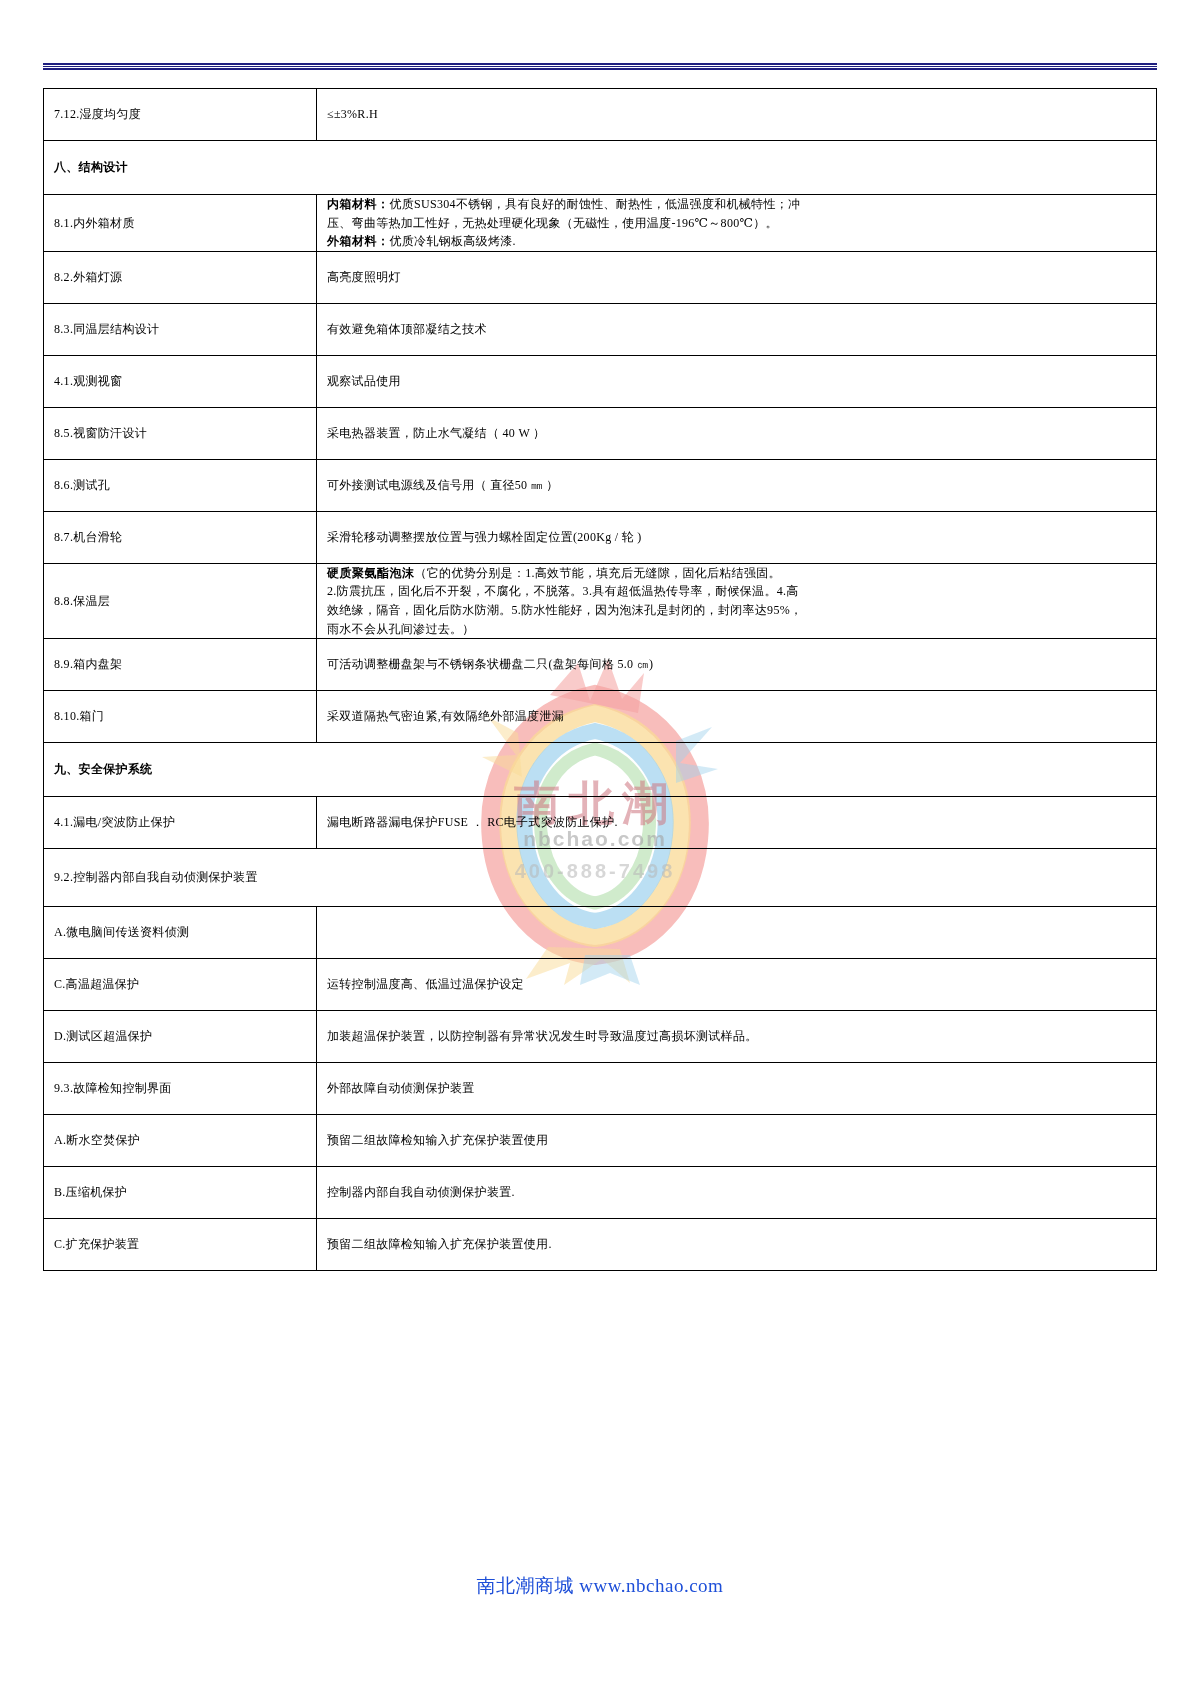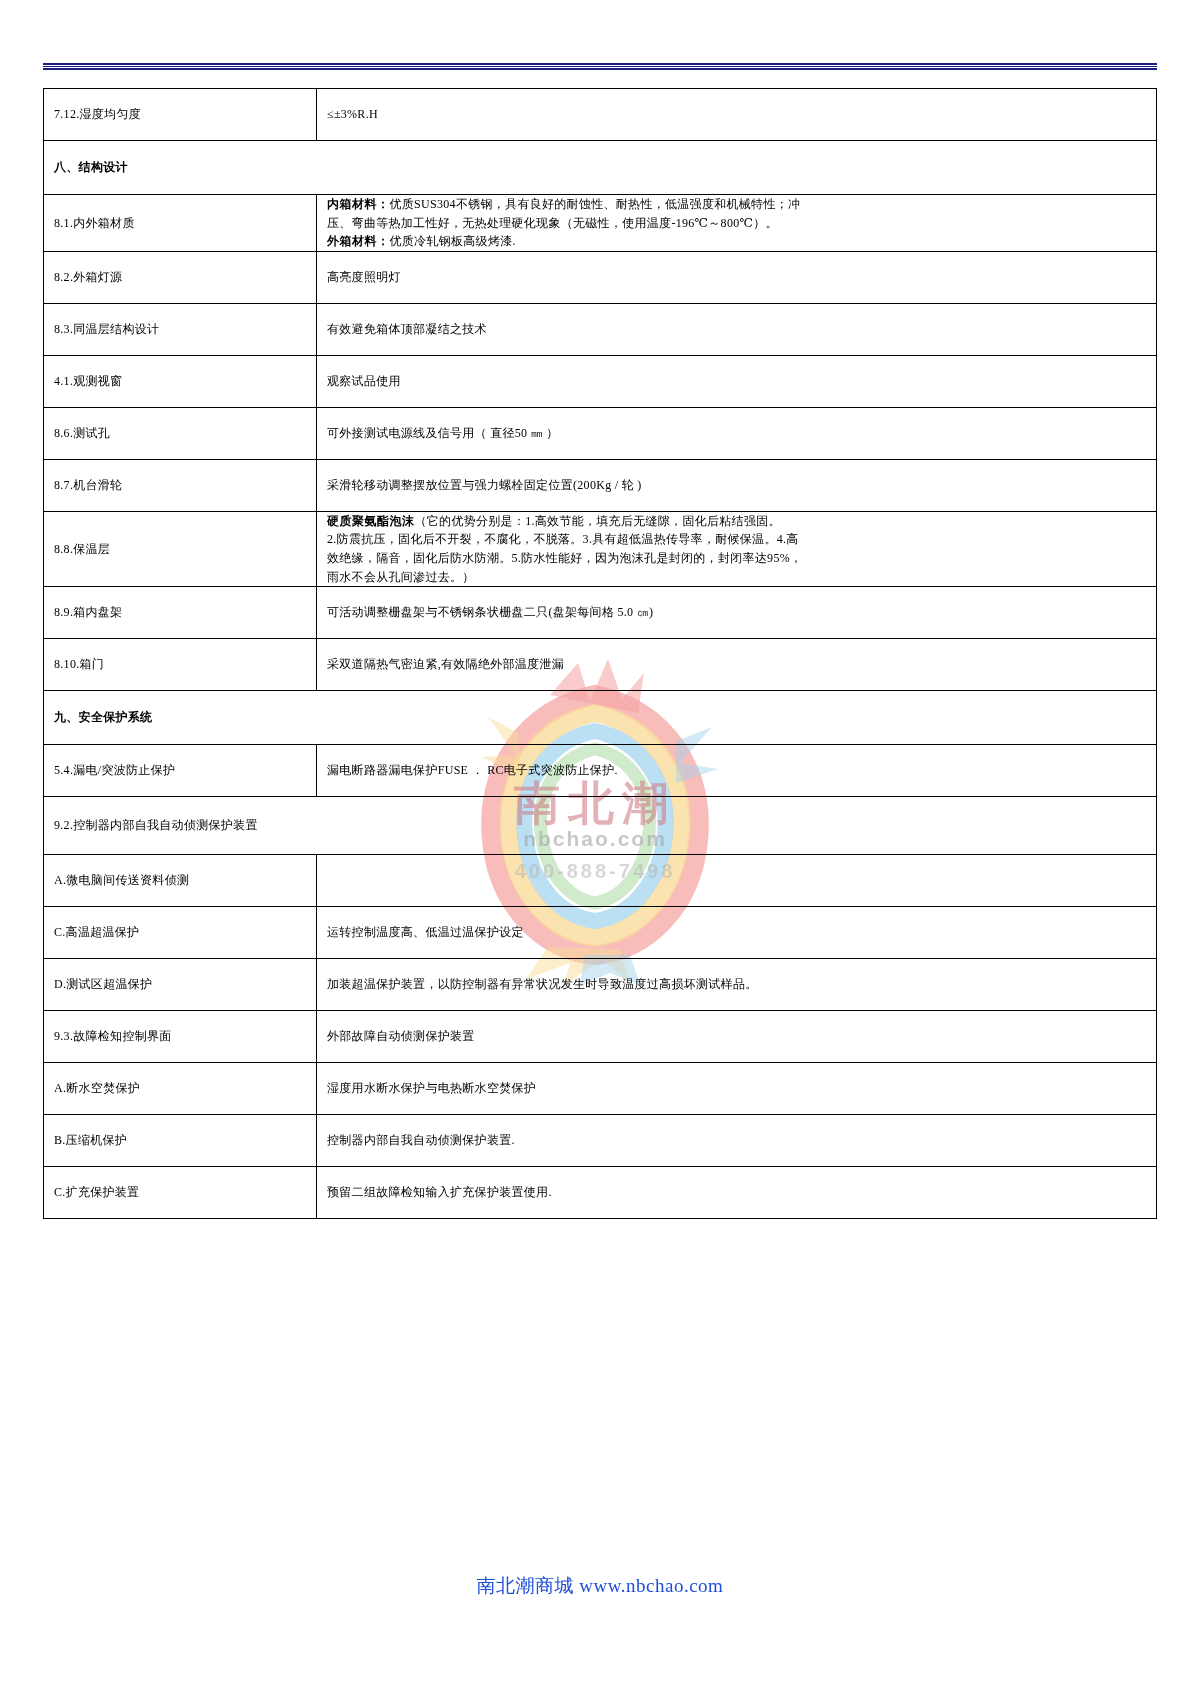--- a/index.html
+++ b/index.html
@@ -183,20 +183,24 @@
         </tr>
         <tr class="r">
           <td class="k">8.3.同温层结构设计</td>
           <td class="v">有效避免箱体顶部凝结之技术</td>
         </tr>
         <tr class="r">
           <td class="k">4.1.观测视窗</td>
           <td class="v">观察试品使用</td>
         </tr>
         <tr class="r">
+          <td class="k">8.5.视窗防汗设计</td>
+          <td class="v">采电热器装置，防止水气凝结（ 40 W ）</td>
+        </tr>
+        <tr class="r">
           <td class="k">8.6.测试孔</td>
           <td class="v">可外接测试电源线及信号用（ 直径50 ㎜ ）</td>
         </tr>
         <tr class="r">
           <td class="k">8.7.机台滑轮</td>
           <td class="v">采滑轮移动调整摆放位置与强力螺栓固定位置(200Kg / 轮 )</td>
         </tr>
         <tr>
           <td class="k tall-k">8.8.保温层</td>
           <td class="v multi">
@@ -211,21 +215,21 @@
           <td class="v">可活动调整栅盘架与不锈钢条状栅盘二只(盘架每间格 5.0 ㎝)</td>
         </tr>
         <tr class="r">
           <td class="k">8.10.箱门</td>
           <td class="v">采双道隔热气密迫紧,有效隔绝外部温度泄漏</td>
         </tr>
         <tr class="section-row">
           <td class="section" colspan="2">九、安全保护系统</td>
         </tr>
         <tr class="r">
-          <td class="k">5.4.漏电/突波防止保护</td>
+          <td class="k">4.1.漏电/突波防止保护</td>
           <td class="v">漏电断路器漏电保护FUSE ． RC电子式突波防止保护.</td>
         </tr>
         <tr class="r-tall">
           <td class="v spanfull" colspan="2">9.2.控制器内部自我自动侦测保护装置</td>
         </tr>
         <tr class="r">
           <td class="k">A.微电脑间传送资料侦测</td>
           <td class="v"></td>
         </tr>
         <tr class="r">
@@ -235,21 +239,21 @@
         <tr class="r">
           <td class="k">D.测试区超温保护</td>
           <td class="v">加装超温保护装置，以防控制器有异常状况发生时导致温度过高损坏测试样品。</td>
         </tr>
         <tr class="r">
           <td class="k">9.3.故障检知控制界面</td>
           <td class="v">外部故障自动侦测保护装置</td>
         </tr>
         <tr class="r">
           <td class="k">A.断水空焚保护</td>
-          <td class="v">湿度用水断水保护与电热断水空焚保护</td>
+          <td class="v">预留二组故障检知输入扩充保护装置使用</td>
         </tr>
         <tr class="r">
           <td class="k">B.压缩机保护</td>
           <td class="v">控制器内部自我自动侦测保护装置.</td>
         </tr>
         <tr class="r">
           <td class="k">C.扩充保护装置</td>
           <td class="v">预留二组故障检知输入扩充保护装置使用.</td>
         </tr>
       </tbody>

